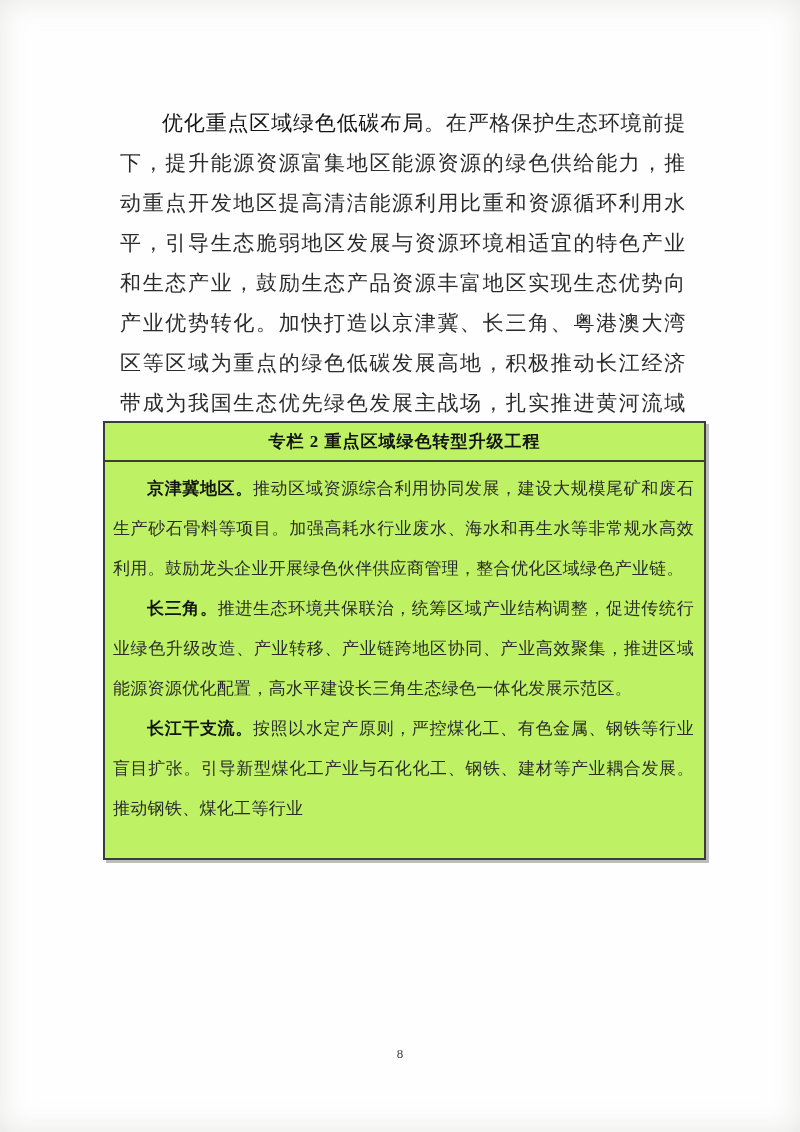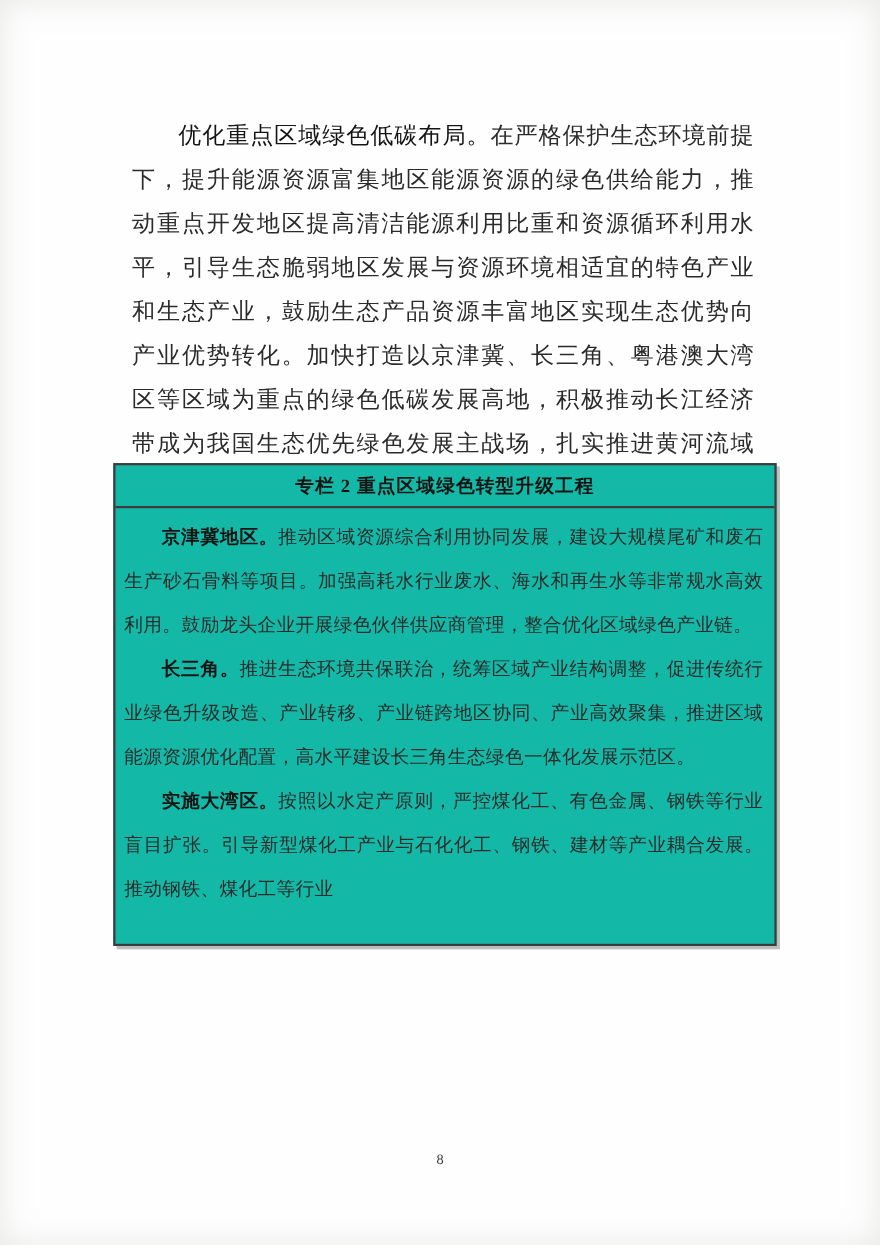--- a/index.html
+++ b/index.html
@@ -37,21 +37,21 @@
     font-weight: normal;
     color: #141414;
   }
   
   .column-box {
     position: absolute;
     top: 421px;
     left: 103px;
     width: 603px;
     box-sizing: border-box;
-    background: #14b8a6;
+    background: #bef264;
     border: 2px solid #3c3c3c;
     box-shadow: 3px 3px 0 #bdbdbd;
   }
   .box-title {
     height: 37px;
     line-height: 37px;
     text-align: center;
     font-size: 17px;
     font-weight: bold;
     color: #141414;
@@ -96,20 +96,20 @@
   <div class="column-box">
     <div class="box-title">专栏 2  重点区域绿色转型升级工程</div>
     <div class="box-body">
 
       <p class="box-para"><span class="lead">京津冀地区。</span><span>推动区域资源综合利用协同发展，建设大规模尾矿和废石生产砂石骨料等项目。加强高耗水行业废水、海水和再生水等非常规水高效利用。鼓励龙头企业开展绿色伙伴供应商管理，整合优化区域绿色产业链。</span></p>
 
       <p class="box-para"><span class="lead">长三角。</span><span>推进生态环境共保联治，统筹区域产业结构调整，促进传统行业绿色升级改造、产业转移、产业链跨地区协同、产业高效聚集，推进区域能源资源优化配置，高水平建设长三角生态绿色一体化发展示范区。</span></p>
 
 
 
-      <p class="box-para"><span class="lead">实施大湾区。</span><span>按照以水定产原则，严控煤化工、有色金属、钢铁等行业盲目扩张。引导新型煤化工产业与石化化工、钢铁、建材等产业耦合发展。推动钢铁、煤化工等行业</span></p>
+      <p class="box-para"><span class="lead">长江干支流。</span><span>按照以水定产原则，严控煤化工、有色金属、钢铁等行业盲目扩张。引导新型煤化工产业与石化化工、钢铁、建材等产业耦合发展。推动钢铁、煤化工等行业</span></p>
 
     </div>
   </div>
 
   <div class="page-number">8</div>
 
 </div>
 
 </body></html>

